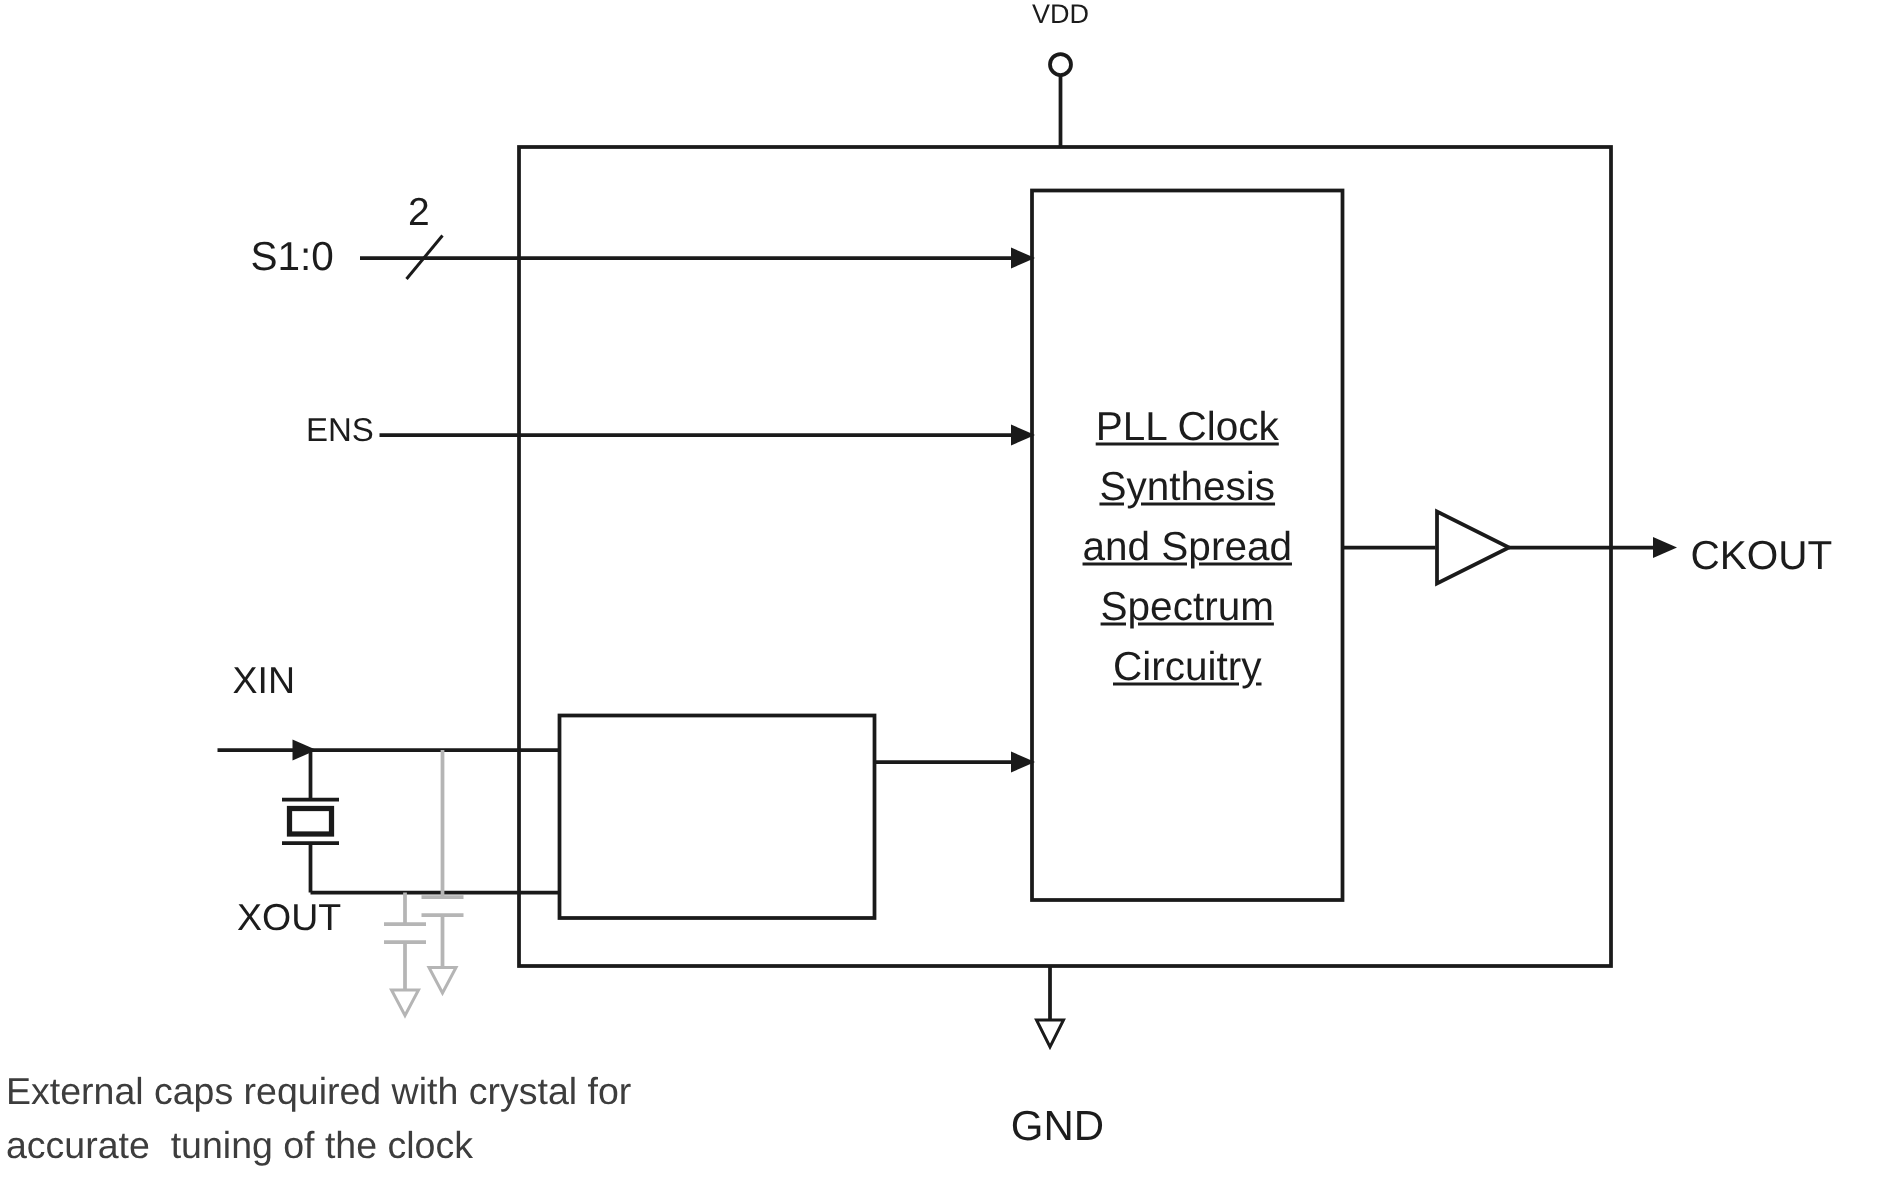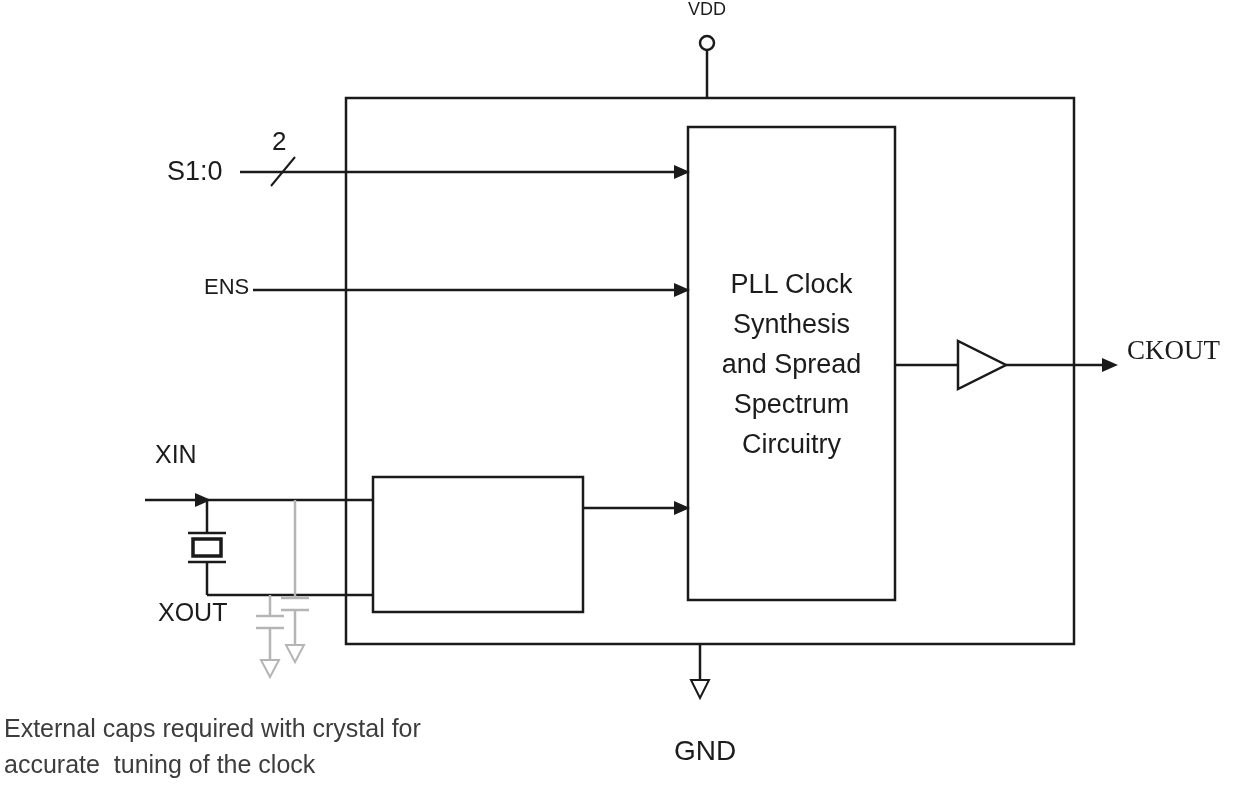--- a/index.html
+++ b/index.html
@@ -11,21 +11,21 @@
     color:#1c1c1c;
     overflow:hidden;
   }
   .stage svg{position:absolute;left:0;top:0;}
   .lbl{position:absolute;white-space:pre;line-height:1.1;}
   .block-text{
     position:absolute;
     display:flex;align-items:center;justify-content:center;
     text-align:center;white-space:pre-line;
   }
-  .pll-text{left:688px;top:127px;width:207px;height:473px;font-size:27px;line-height:40px;}
+  .pll-text{left:688px;top:127px;width:207px;height:473px;font-size:27px;line-height:40px;text-decoration:underline;}
   .buf-text{left:373px;top:477px;width:210px;height:135px;font-size:24px;line-height:31px;}
   .note{position:absolute;left:4px;font-size:25px;color:#3d3d3d;white-space:pre-wrap;}
 </style>
 </head>
 <body>
 
 <div class="stage">
 
   <svg width="1256" height="785" viewBox="0 0 1256 785">
     <g fill="none" stroke="#1a1a1a" stroke-width="2.5">
@@ -90,21 +90,21 @@
   <div class="lbl" style="left:167px;top:157px;font-size:27px;">S1:0</div>
 
   <div class="lbl" style="left:272px;top:127px;font-size:26px;">2</div>
 
   <div class="lbl" style="left:192px;top:275px;font-size:22px;margin-left:12px;">ENS</div>
 
   <div class="lbl" style="left:155px;top:441px;font-size:25px;text-align:right;">XIN</div>
 
   <div class="lbl" style="left:158px;top:599px;font-size:25px;">XOUT</div>
 
-  <div class="lbl" style="left:1127px;top:336px;font-size:27px;font-family:Liberation Serif, serif;">CKOUT</div>
+  <div class="lbl" style="left:1127px;top:356px;font-size:27px;">CKOUT</div>
 
   <div class="lbl" style="left:705px;top:736px;transform:translateX(-50%);font-size:28px;">GND</div>
 
   <div class="block-text pll-text">PLL Clock
 Synthesis
 and Spread
 Spectrum
 Circuitry</div>
 
 

